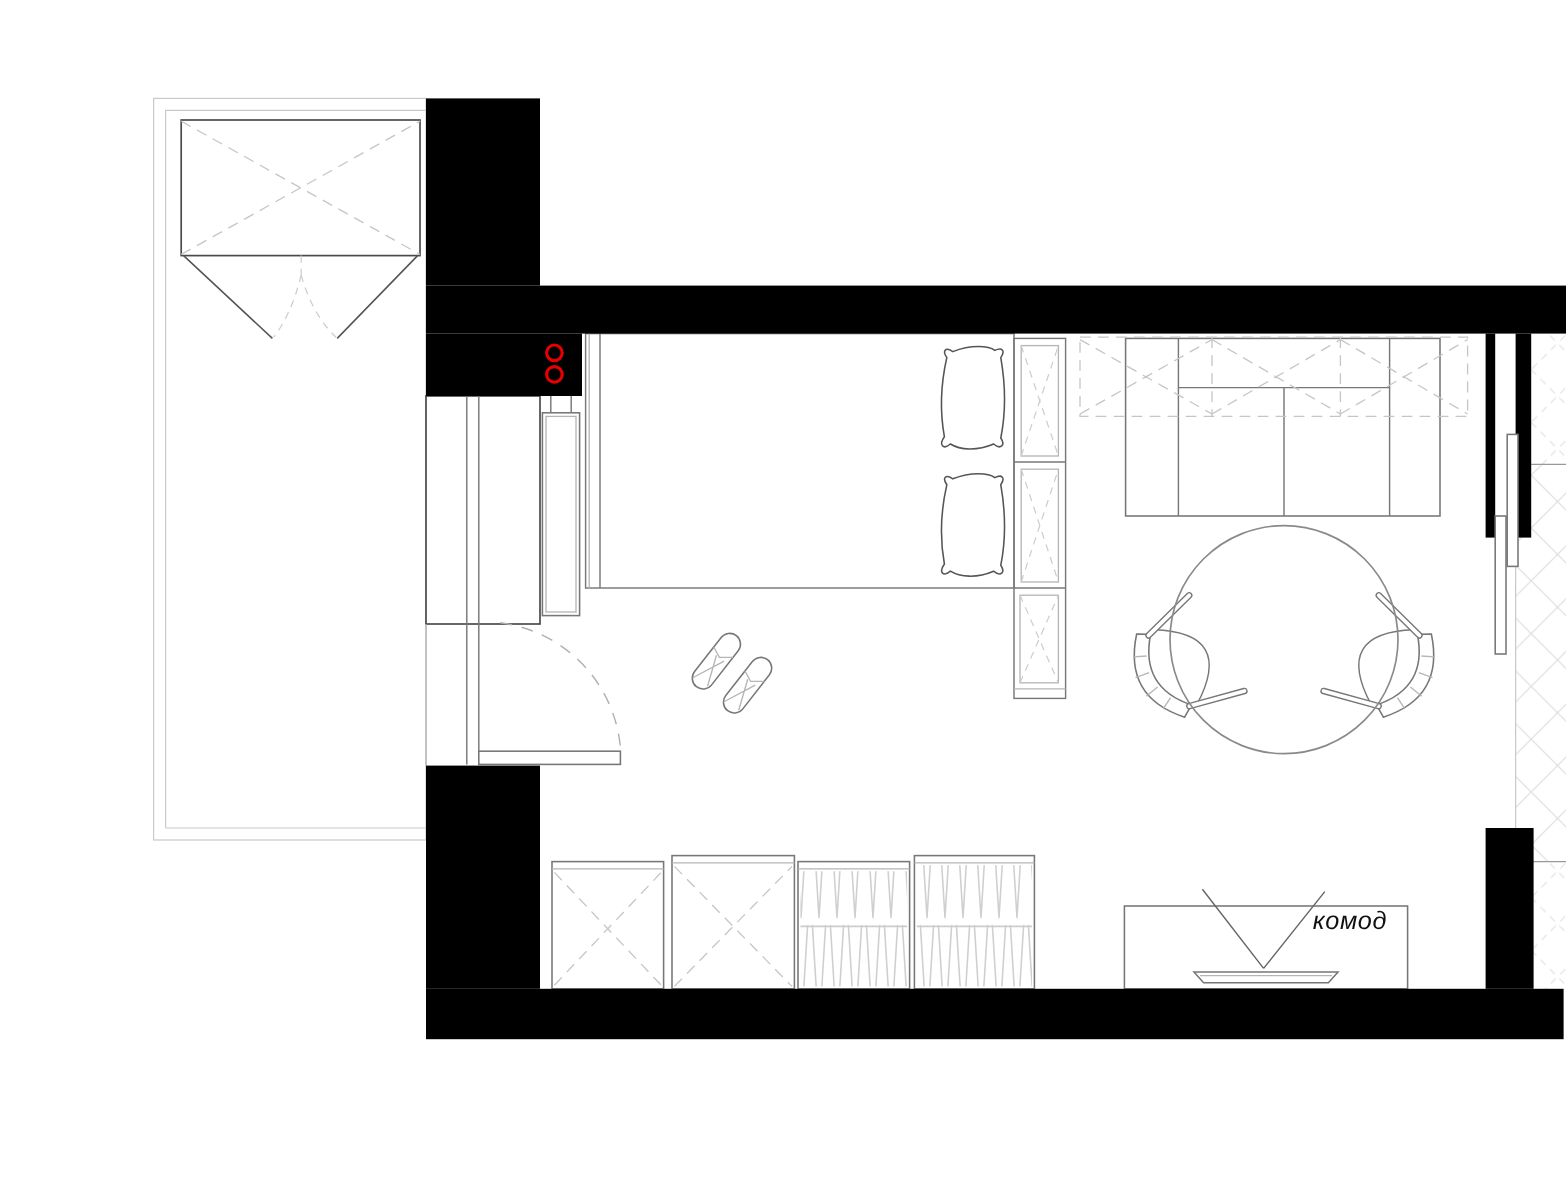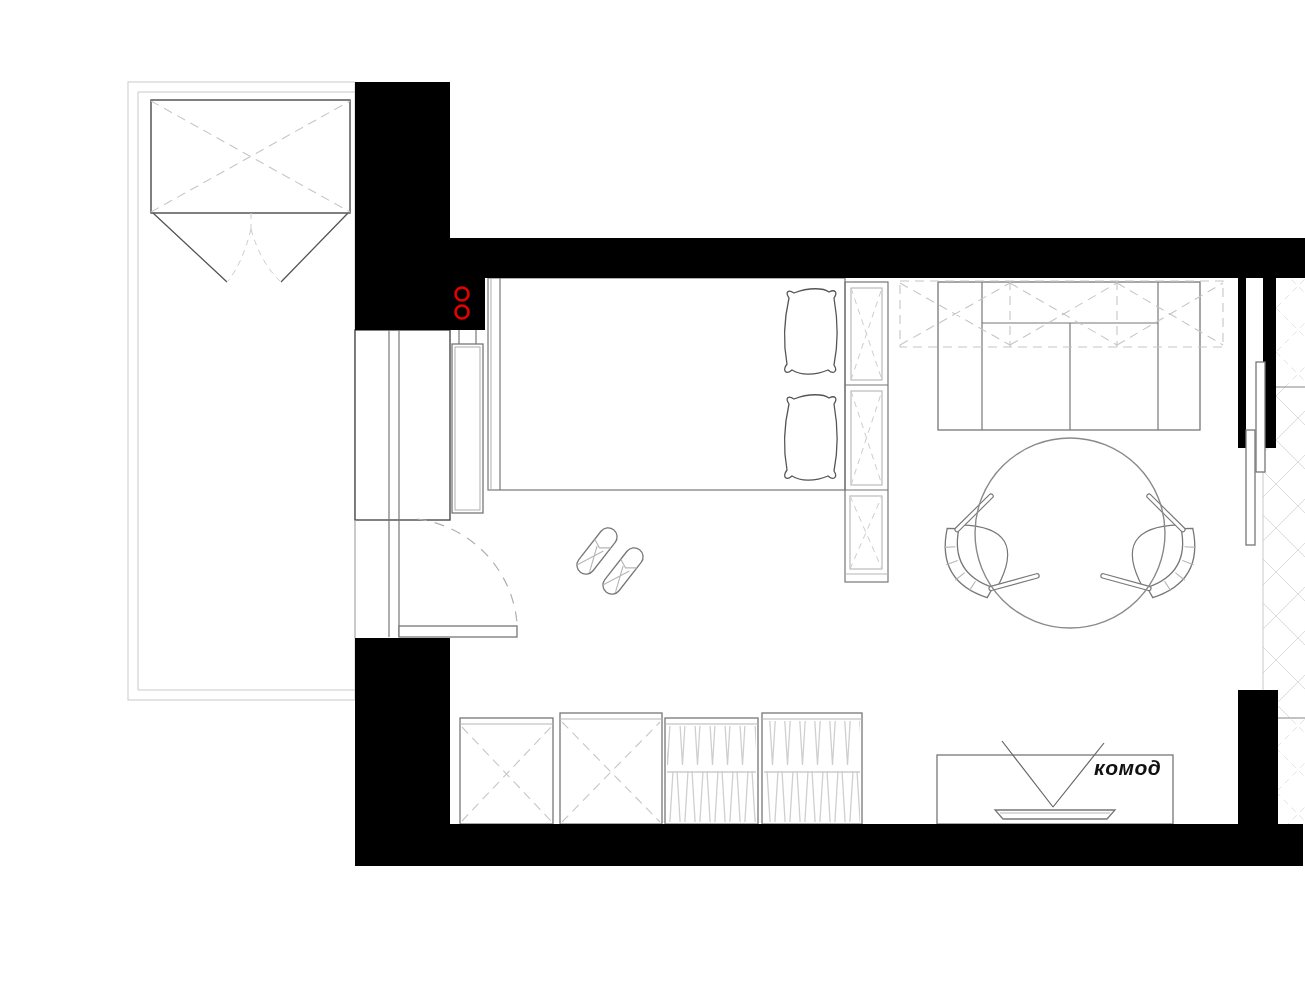--- a/index.html
+++ b/index.html
@@ -14,21 +14,21 @@
   .nfD{stroke:#555;stroke-width:1.3;fill:none;}
   .lt{stroke:#b5b5b5;stroke-width:1.1;fill:none;}
   .ltr{stroke:#c9c9c9;stroke-width:1;fill:none;}
   .xdash{stroke:#c6c6c6;stroke-width:1.1;stroke-dasharray:9 6;fill:none;}
   .xdash2{stroke:#cccccc;stroke-width:1;stroke-dasharray:6 5;fill:none;}
   .hl{stroke:#999;stroke-width:1.2;fill:none;}
   .stick-o{stroke:#777;stroke-width:5.5;stroke-linecap:round;}
   .stick-i{stroke:#fff;stroke-width:3.2;stroke-linecap:round;}
   .outlet{fill:none;stroke:#e60000;stroke-width:2.6;}
   #komod-label{position:absolute;left:1094px;top:756px;width:90px;
-    font-style:italic;font-size:21px;line-height:24px;color:#111;letter-spacing:.5px;font-weight:bold;}
+    font-style:italic;font-size:21px;line-height:24px;color:#111;letter-spacing:.5px;}
 </style>
 </head>
 <body>
 
 <div id="canvas">
 <svg width="1305" height="1000" viewBox="0 0 1305 1000">
   <defs>
     <pattern id="hatch" width="44" height="44" patternUnits="userSpaceOnUse">
       <path d="M0 0 L44 44 M44 0 L0 44" stroke="#dcdcdc" stroke-width="1" fill="none"></path>
     </pattern>

